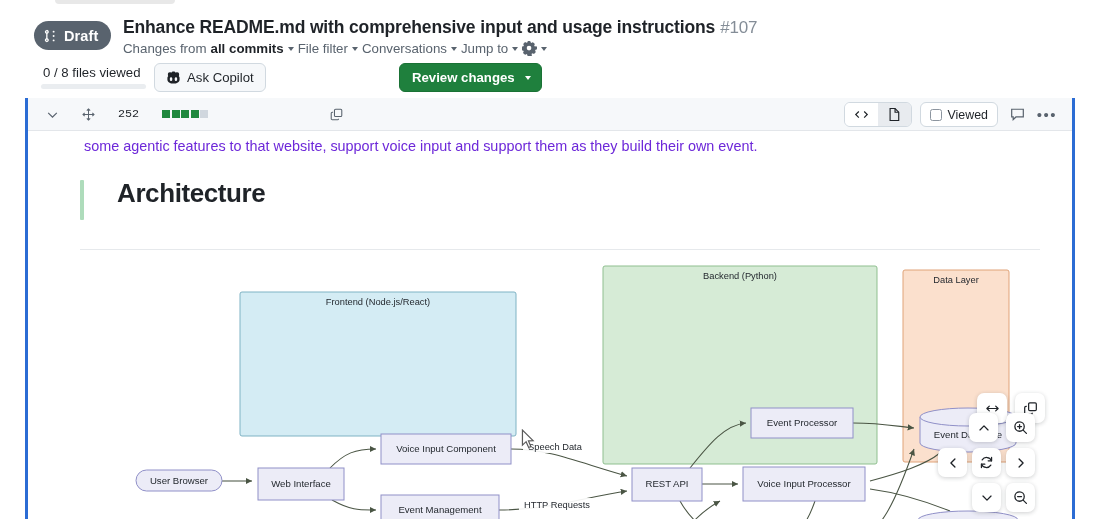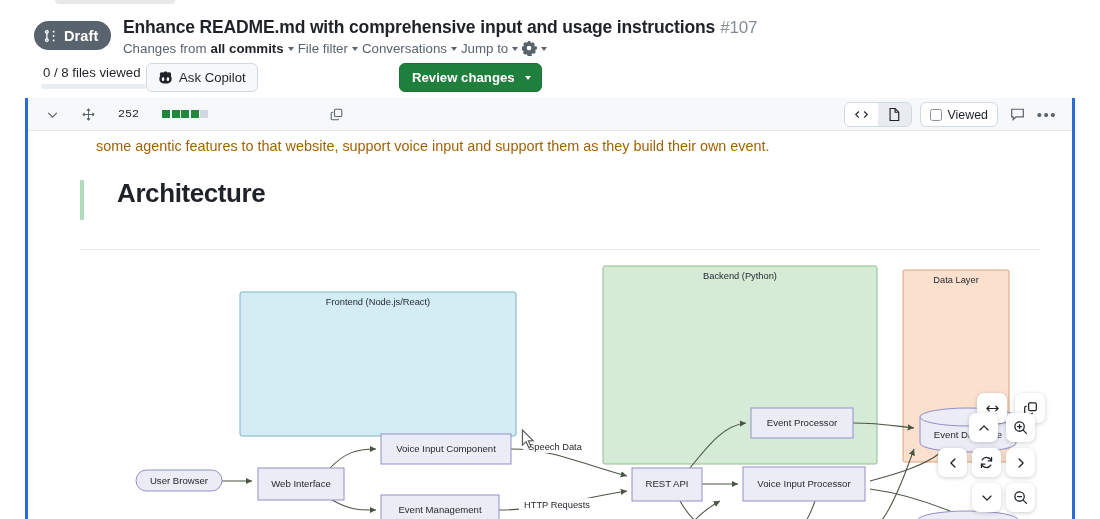--- a/index.html
+++ b/index.html
@@ -46,21 +46,21 @@
   .viewed-bar{
     position:absolute; left:31px; top:80px; width:105px; height:5px;
     background:#eaedf0; border-radius:3px;
   }
   .hdr-btn{
     position:absolute; height:29px; display:flex; align-items:center; gap:6px;
     border:1px solid #d1d9e0; border-radius:6px; background:#f6f8fa;
     font-size:13.2px; color:#1f2328; font-weight:500; padding:0 11px;
     white-space:nowrap; cursor:pointer;
   }
-  #ask-copilot{ left:136px; top:59px; }
+  #ask-copilot{ left:144px; top:59px; }
   #review-codespace{ left:255px; top:59px; background:#f6f8fa; }
   #review-changes{
     left:389px; top:59px; background:#1f803d; border:1px solid #1a7235; color:#ffffff;
     font-weight:600; padding:0 10px 0 12px; gap:10px;
   }
   #review-changes .caret{ border-top-color:#ffffff; }
 
   
   .diff-card{
     position:absolute; left:25px; top:98px; width:1050px; height:421px;
@@ -90,22 +90,22 @@
     border:1px solid #d1d9e0; border-radius:6px; background:#ffffff;
     font-size:12.4px; color:#1f2328; cursor:pointer;
   }
   .cb{ width:12px;height:12px;border:1px solid #8c959f;border-radius:2.5px;background:#fff;display:block;}
   .icon-btn{ display:flex;align-items:center;justify-content:center;width:22px;height:25px;color:#59636e;cursor:pointer;}
   .dots{ font-size:15px; letter-spacing:1.5px; color:#59636e; }
 
   
   .md-body{ position:absolute; left:0; top:33px; width:1044px; height:388px; background:#fff;}
   .md-para{
-    position:absolute; left:68px; top:5px; width:900px;
-    font-size:14.4px; color:#a16207; line-height:20px; white-space:nowrap;
+    position:absolute; left:56px; top:5px; width:900px;
+    font-size:14.4px; color:#6d28d9; line-height:20px; white-space:nowrap;
   }
   .md-h2-wrap{ position:absolute; left:52px; top:47px; width:960px; height:44px; }
   .md-h2-mark{ position:absolute; left:0; top:2px; width:4px; height:40px; background:#aedcbb; border-radius:1px;}
   .md-h2{
     position:absolute; left:37px; top:0px;
     font-size:26px; font-weight:600; color:#1f2328; letter-spacing:-.4px;
   }
   .md-h2-rule{ position:absolute; left:52px; top:118px; width:960px; height:1px; background:#e6e9ec; }
 
   

